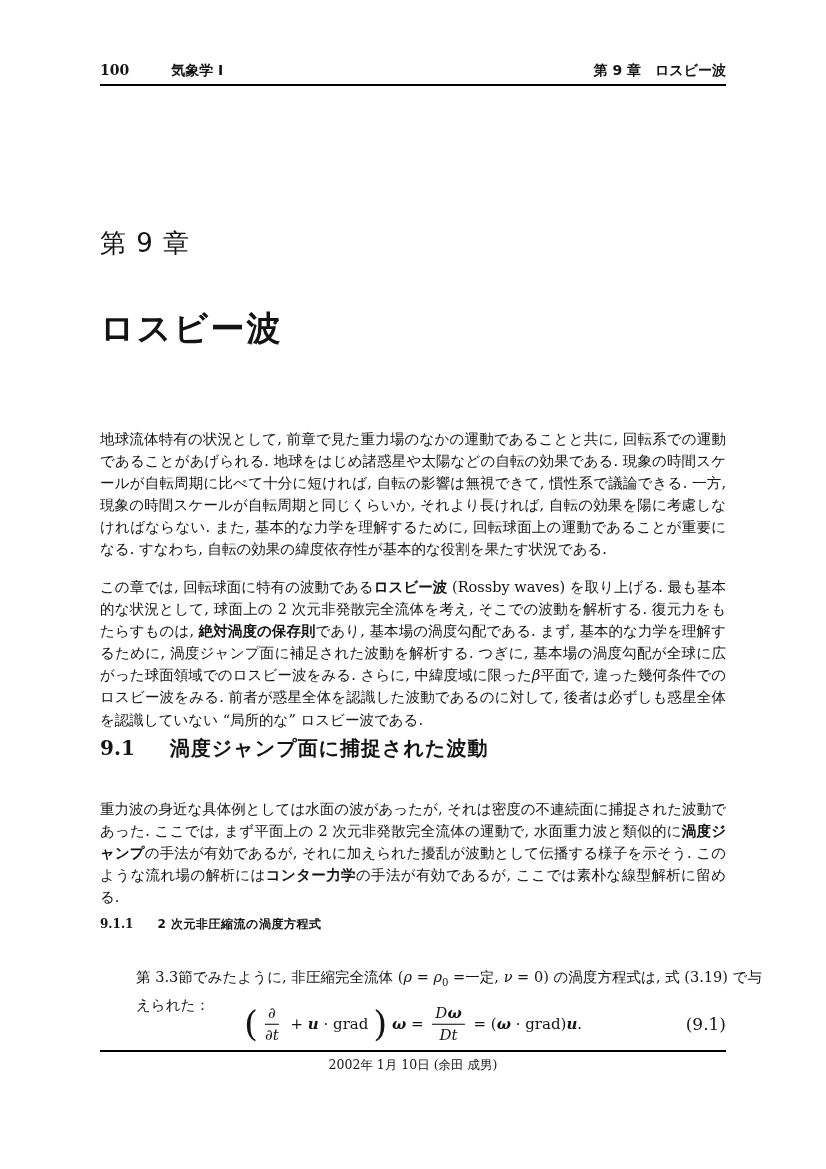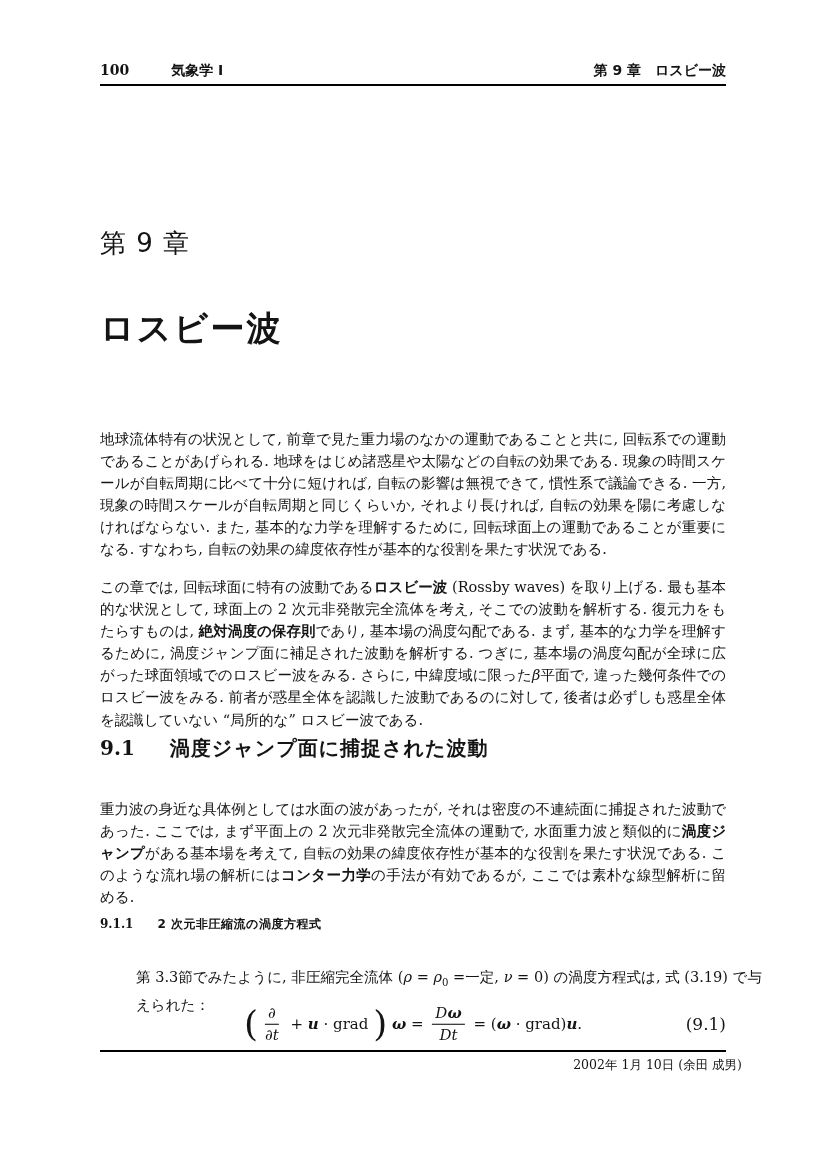--- a/index.html
+++ b/index.html
@@ -45,22 +45,22 @@
   .eq-body{position:absolute;left:50%;top:50%;transform:translate(-50%,-50%);
            display:inline-flex;align-items:center;font-size:15px;}
   .eq-body span{white-space:pre;}
   .eqnum{position:absolute;right:0;top:50%;transform:translateY(-50%);font-size:17px;}
   .frac{display:inline-flex;flex-direction:column;align-items:center;
         vertical-align:middle;margin:0 4px;line-height:1.25;}
   .fnum{display:block;border-bottom:1px solid #000;padding:0 3px 1px 3px;}
   .fden{display:block;padding:1px 3px 0 3px;}
   
   .ftr-rule{top:1050px;height:1.5px;}
-  .ftr{left:100px;top:1057px;width:626px;display:flex;justify-content:flex-end;
-       font-size:12.5px;margin-left:16px;}
+  .ftr{left:100px;top:1057px;width:626px;display:flex;justify-content:center;
+       font-size:12.5px;}
   .ftr .path{font-family:"DejaVu Sans Mono","Liberation Mono",monospace;font-size:12px;}
 </style>
 </head>
 <body>
 
 <div class="abs hdr">
   <div class="hdr-left">
     <span>100</span>
     <span class="jp">気象学 I</span>
   </div>
@@ -72,21 +72,21 @@
 <div class="abs chaptitle">ロスビー波</div>
 
 <div class="abs para p1"><span>地球流体特有の状況として, 前章で見た重力場のなかの運動であることと共に, 回転系での運動であることがあげられる. 地球をはじめ諸惑星や太陽などの自転の効果である. 現象の時間スケールが自転周期に比べて十分に短ければ, 自転の影響は無視できて, 慣性系で議論できる. 一方, 現象の時間スケールが自転周期と同じくらいか, それより長ければ, 自転の効果を陽に考慮しなければならない. また, 基本的な力学を理解するために, 回転球面上の運動であることが重要になる. すなわち, 自転の効果の緯度依存性が基本的な役割を果たす状況である.</span></div>
 <div class="abs para p2"><span>この章では, 回転球面に特有の波動である</span><span class="seg-b seg-g">ロスビー波</span><span> (Rossby waves) を取り上げる. 最も基本的な状況として, 球面上の 2 次元非発散完全流体を考え, そこでの波動を解析する. 復元力をもたらすものは, </span><span class="seg-b seg-g">絶対渦度の保存則</span><span>であり, 基本場の渦度勾配である. まず, 基本的な力学を理解するために, 渦度ジャンプ面に補足された波動を解析する. つぎに, 基本場の渦度勾配が全球に広がった球面領域でのロスビー波をみる. さらに, 中緯度域に限った</span><span class="seg-i">β</span><span>平面で, 違った幾何条件でのロスビー波をみる. 前者が惑星全体を認識した波動であるのに対して, 後者は必ずしも惑星全体を認識していない “局所的な” ロスビー波である.</span></div>
 
 <div class="abs sec s91">
   <span class="num">9.1</span>
   <span class="ttl">渦度ジャンプ面に捕捉された波動</span>
 </div>
 
-<div class="abs para p3"><span>重力波の身近な具体例としては水面の波があったが, それは密度の不連続面に捕捉された波動であった. ここでは, まず平面上の 2 次元非発散完全流体の運動で, 水面重力波と類似的に</span><span class="seg-b seg-g">渦度ジャンプ</span><span>がある基本場を考えて, 自転の効果の緯度依存性が基本的な役割を果たす状況である. このような流れ場の解析には</span><span class="seg-b seg-g">コンター力学</span><span>の手法が有効であるが, ここでは素朴な線型解析に留める.</span></div>
+<div class="abs para p3"><span>重力波の身近な具体例としては水面の波があったが, それは密度の不連続面に捕捉された波動であった. ここでは, まず平面上の 2 次元非発散完全流体の運動で, 水面重力波と類似的に</span><span class="seg-b seg-g">渦度ジャンプ</span><span>の手法が有効であるが, それに加えられた擾乱が波動として伝播する様子を示そう. このような流れ場の解析には</span><span class="seg-b seg-g">コンター力学</span><span>の手法が有効であるが, ここでは素朴な線型解析に留める.</span></div>
 
 <div class="abs sec s911">
   <span class="num">9.1.1</span>
   <span class="ttl">2 次元非圧縮流の渦度方程式</span>
 </div>
 
 <div class="abs para p4"><span>第 3.3節でみたように, 非圧縮完全流体 (</span><span class="seg-i">ρ</span><span> = </span><span class="seg-i">ρ</span><span class="seg-sub">0</span><span> =一定, </span><span class="seg-i">ν</span><span> = 0) の渦度方程式は, 式 (3.19) で与えられた：</span></div>
 
 <div class="abs eqwrap">
   <span class="eq-body">

